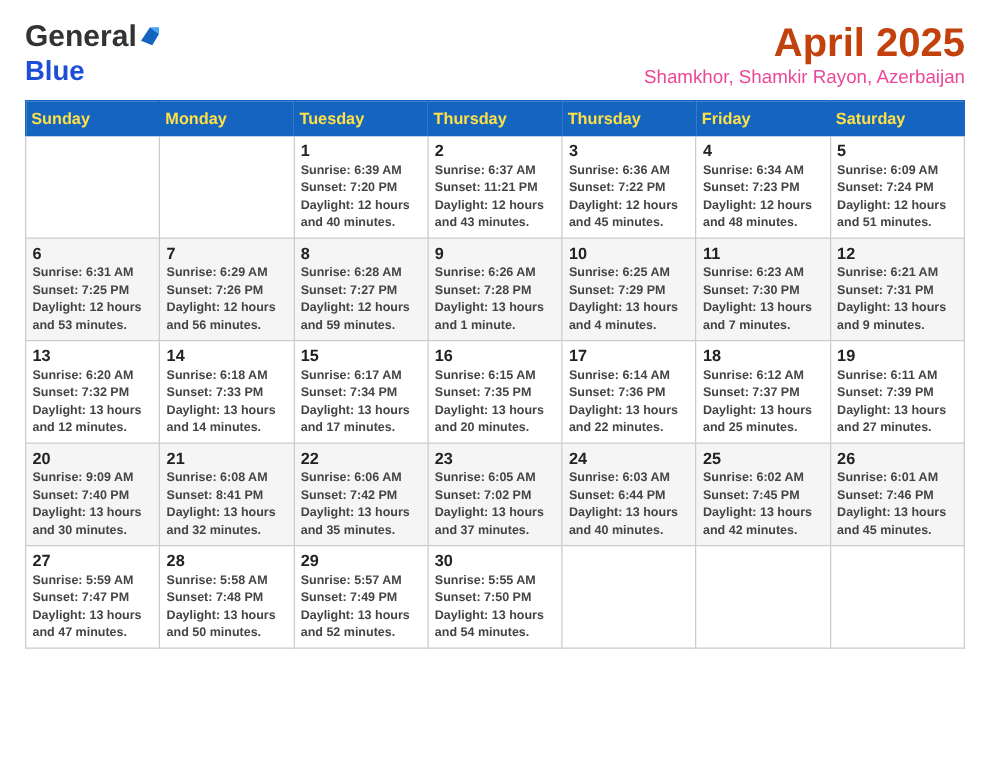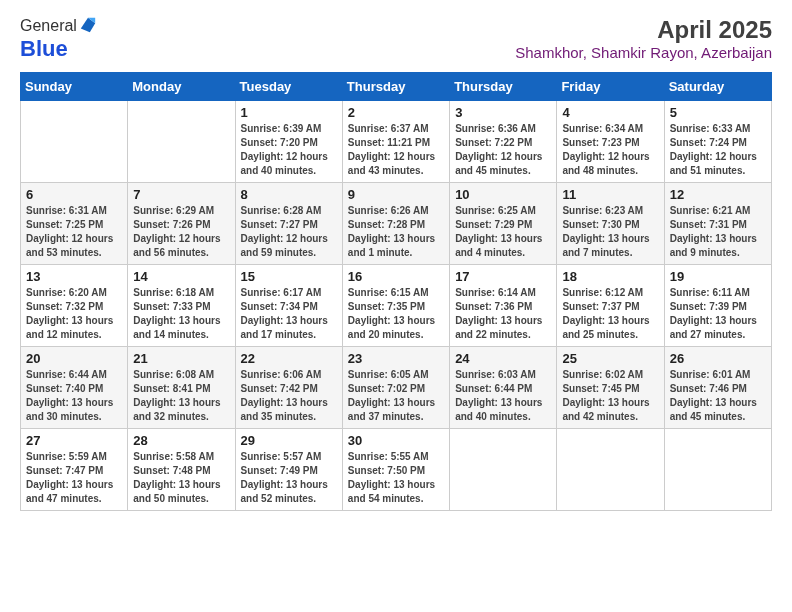--- a/index.html
+++ b/index.html
@@ -19,55 +19,55 @@
     .logo {
       display: flex;
       flex-direction: column;
       align-items: flex-start;
     }
     .logo-text {
       display: flex;
       align-items: center;
     }
     .logo-general {
-      font-size: 16px;
-      font-weight: normal;
+      font-size: 24px;
+      font-weight: bold;
       color: #333;
     }
     .logo-blue {
       font-size: 22px;
       font-weight: bold;
       color: #1d4ed8;
     }
     .logo-icon {
       width: 18px;
       height: 18px;
       margin-left: 2px;
       margin-bottom: 2px;
     }
     .title-section {
       text-align: right;
     }
     .month-title {
-      font-size: 24px;
-      font-weight: bold;
-      color: #404040;
+      font-size: 32px;
+      font-weight: bold;
+      color: #c2410c;
     }
     .location-title {
       font-size: 15px;
-      color: #701a75;
+      color: #ec4899;
     }
     .calendar {
       width: 100%;
       border-collapse: collapse;
       border: 1px solid #ccc;
     }
     .calendar th {
       background: #1565c0;
-      color: #ffffff;
+      color: #fde047;
       font-size: 13px;
       font-weight: bold;
       padding: 6px 4px;
       text-align: left;
       border: 1px solid #1565c0;
     }
     .calendar td {
       width: 107px;
       vertical-align: top;
       padding: 4px 5px;
@@ -161,21 +161,21 @@
         <span class="day-number">4</span>
         <div class="day-info">
           <div>Sunrise: 6:34 AM</div>
           <div>Sunset: 7:23 PM</div>
           <div>Daylight: 12 hours and 48 minutes.</div>
         </div>
       </td>
         <td>
         <span class="day-number">5</span>
         <div class="day-info">
-          <div>Sunrise: 6:33 AM</div>
+          <div>Sunrise: 6:09 AM</div>
           <div>Sunset: 7:24 PM</div>
           <div>Daylight: 12 hours and 51 minutes.</div>
         </div>
       </td>
       </tr>
       <tr>
         <td>
         <span class="day-number">6</span>
         <div class="day-info">
           <div>Sunrise: 6:31 AM</div>
@@ -287,21 +287,21 @@
           <div>Sunrise: 6:11 AM</div>
           <div>Sunset: 7:39 PM</div>
           <div>Daylight: 13 hours and 27 minutes.</div>
         </div>
       </td>
       </tr>
       <tr>
         <td>
         <span class="day-number">20</span>
         <div class="day-info">
-          <div>Sunrise: 6:44 AM</div>
+          <div>Sunrise: 9:09 AM</div>
           <div>Sunset: 7:40 PM</div>
           <div>Daylight: 13 hours and 30 minutes.</div>
         </div>
       </td>
         <td>
         <span class="day-number">21</span>
         <div class="day-info">
           <div>Sunrise: 6:08 AM</div>
           <div>Sunset: 8:41 PM</div>
           <div>Daylight: 13 hours and 32 minutes.</div>

